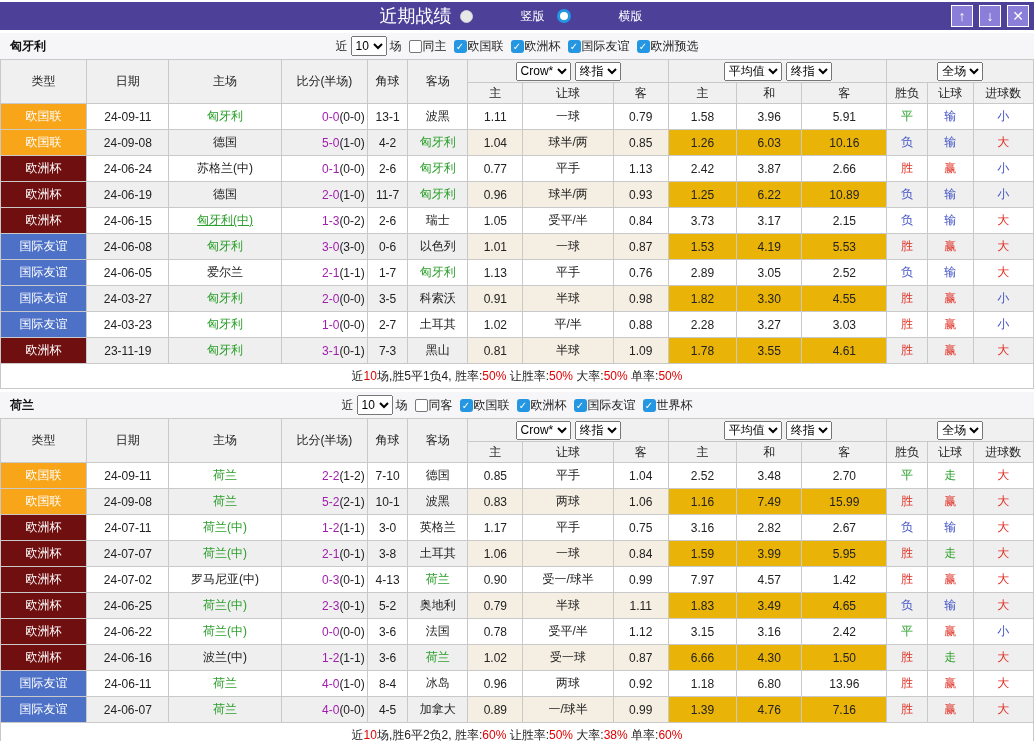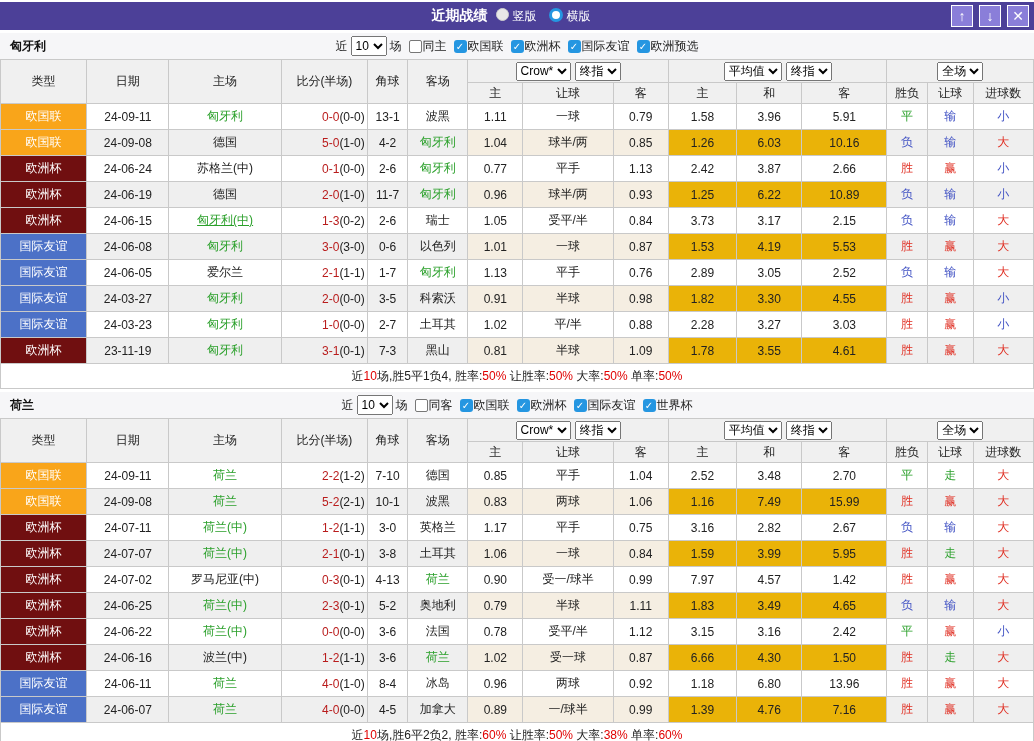--- a/index.html
+++ b/index.html
@@ -7,23 +7,23 @@
   body {
     width:1034px; background:#fff; color:#222;
     font-family:"Liberation Sans","DejaVu Sans",sans-serif;
     font-size:12px;
   }
   
   .titlebar {
     height:28px; margin-top:2px; background:#4c4098; color:#fff;
     position:relative; display:flex; align-items:center; justify-content:center;
   }
-  .title { font-weight:bold; font-size:14px; margin-right:8px; }
+  .title { font-weight:normal; font-size:18px; margin-right:8px; }
   .radio-group { display:flex; align-items:center; font-size:12px; }
-  .radio-item { display:flex; margin-right:12px; cursor:pointer; }
+  .radio-item { display:flex; align-items:center; margin-right:12px; cursor:pointer;gap:44px; }
   .radio { display:inline-block; border-radius:50%; margin-right:4px; }
   .radio.off { width:13px; height:13px; background:#e8e8e8; border:1px solid #cfcfcf; }
   .radio.on  { width:14px; height:14px; background:#fff; border:3px solid #2596e1; }
   .win-buttons { position:absolute; right:5px; top:3px; display:flex; gap:6px; }
   .win-btn {
     width:22px; height:22px; background:#8a7ed9; border:1px solid #fff;
     color:#fff; display:flex; align-items:center; justify-content:center;
     font-size:14px; font-weight:bold; cursor:pointer; line-height:1;
   }
   
@@ -53,21 +53,21 @@
   thead select { height:19px; font-size:12px; margin:0 2px; }
   tbody td { height:26px; }
   tr.odd  td { background:#fff; }
   tr.even td { background:#efefef; }
   td.crow { background:#fdf6ea; }  tr.even td.crow { background:#f5eee2; }
   td.avg  { background:#e9f4fa;margin-top:44px; }  tr.even td.avg  { background:#eab308; }
   td.type { color:#fff; }
   .c-r { color:#e03024; } .c-g { color:#2ba02b; } .c-b { color:#4253c4; }
   .green { color:#2ba02b; }
   .uline { text-decoration:underline; }
-  .score-ft { color:#b91c1c;margin-left:38px; }
+  .score-ft { color:#a21caf;margin-left:38px; }
   tr.summary td { height:25px; background:#fff; }
   tr.summary .red { color:#e00000; }
 </style>
 </head>
 <body>
 
 <div class="titlebar">
   <span class="title">近期战绩</span>
   <span class="radio-group">
     <span class="radio-item">

